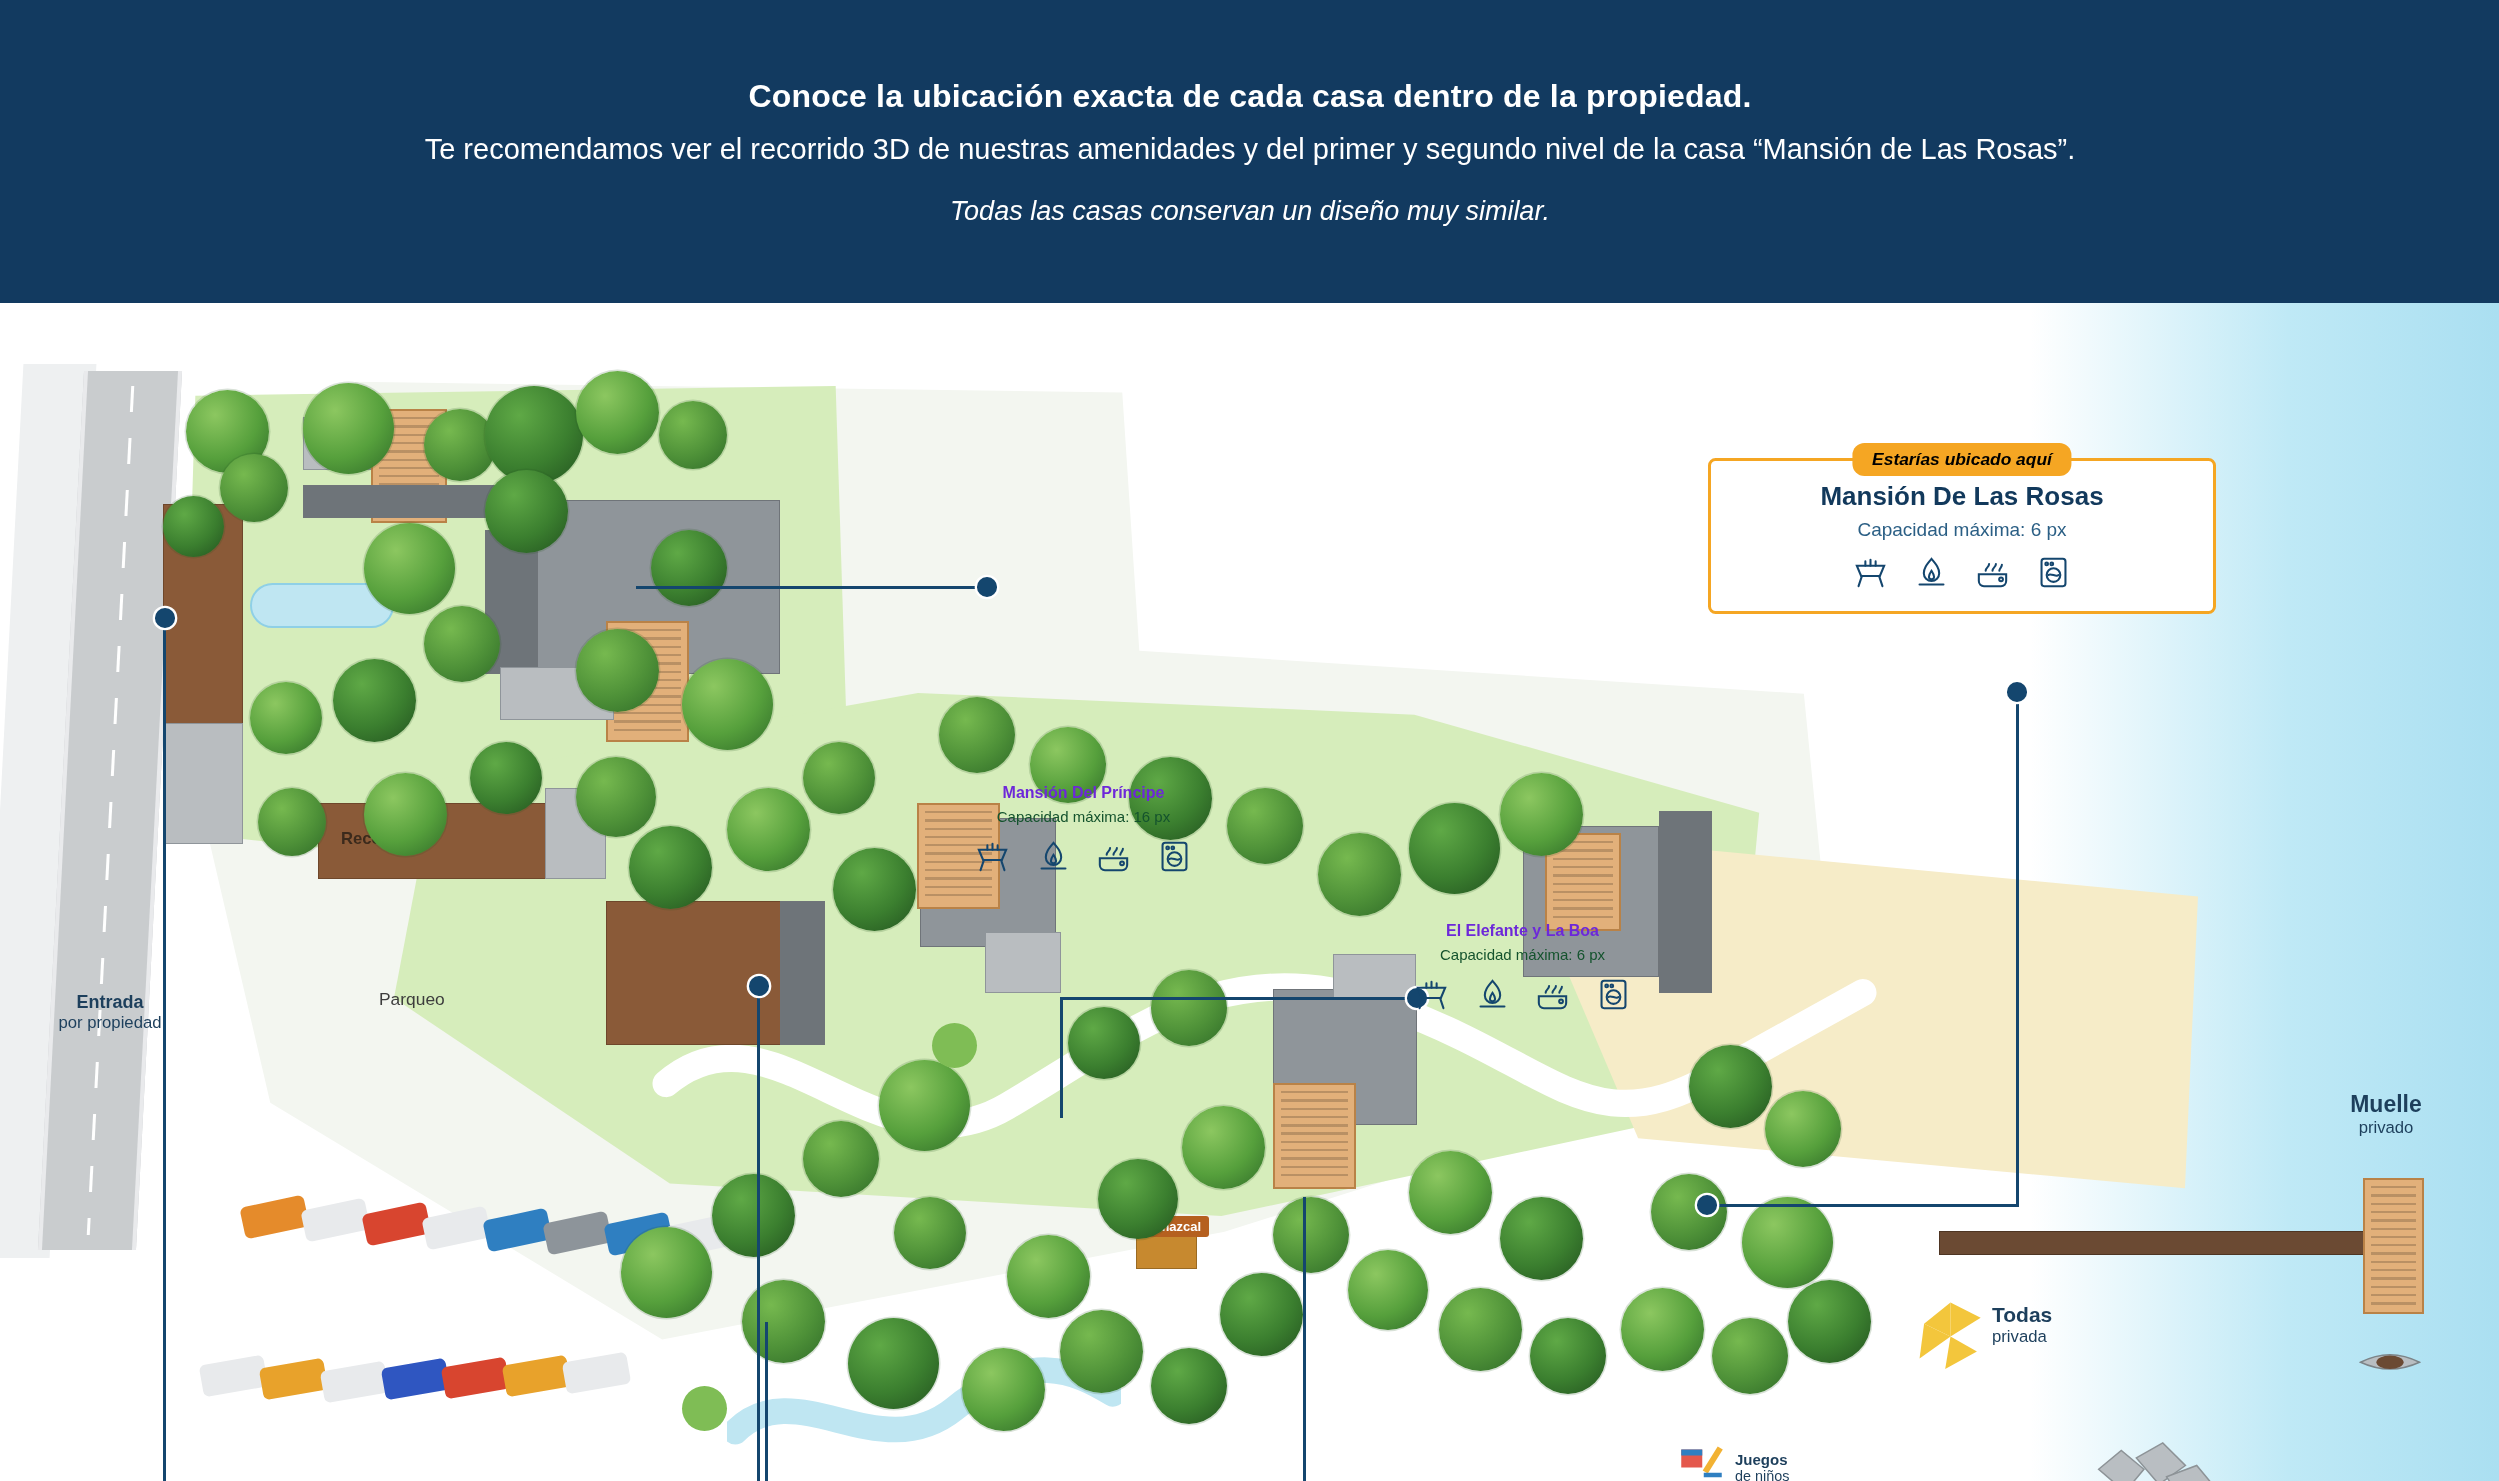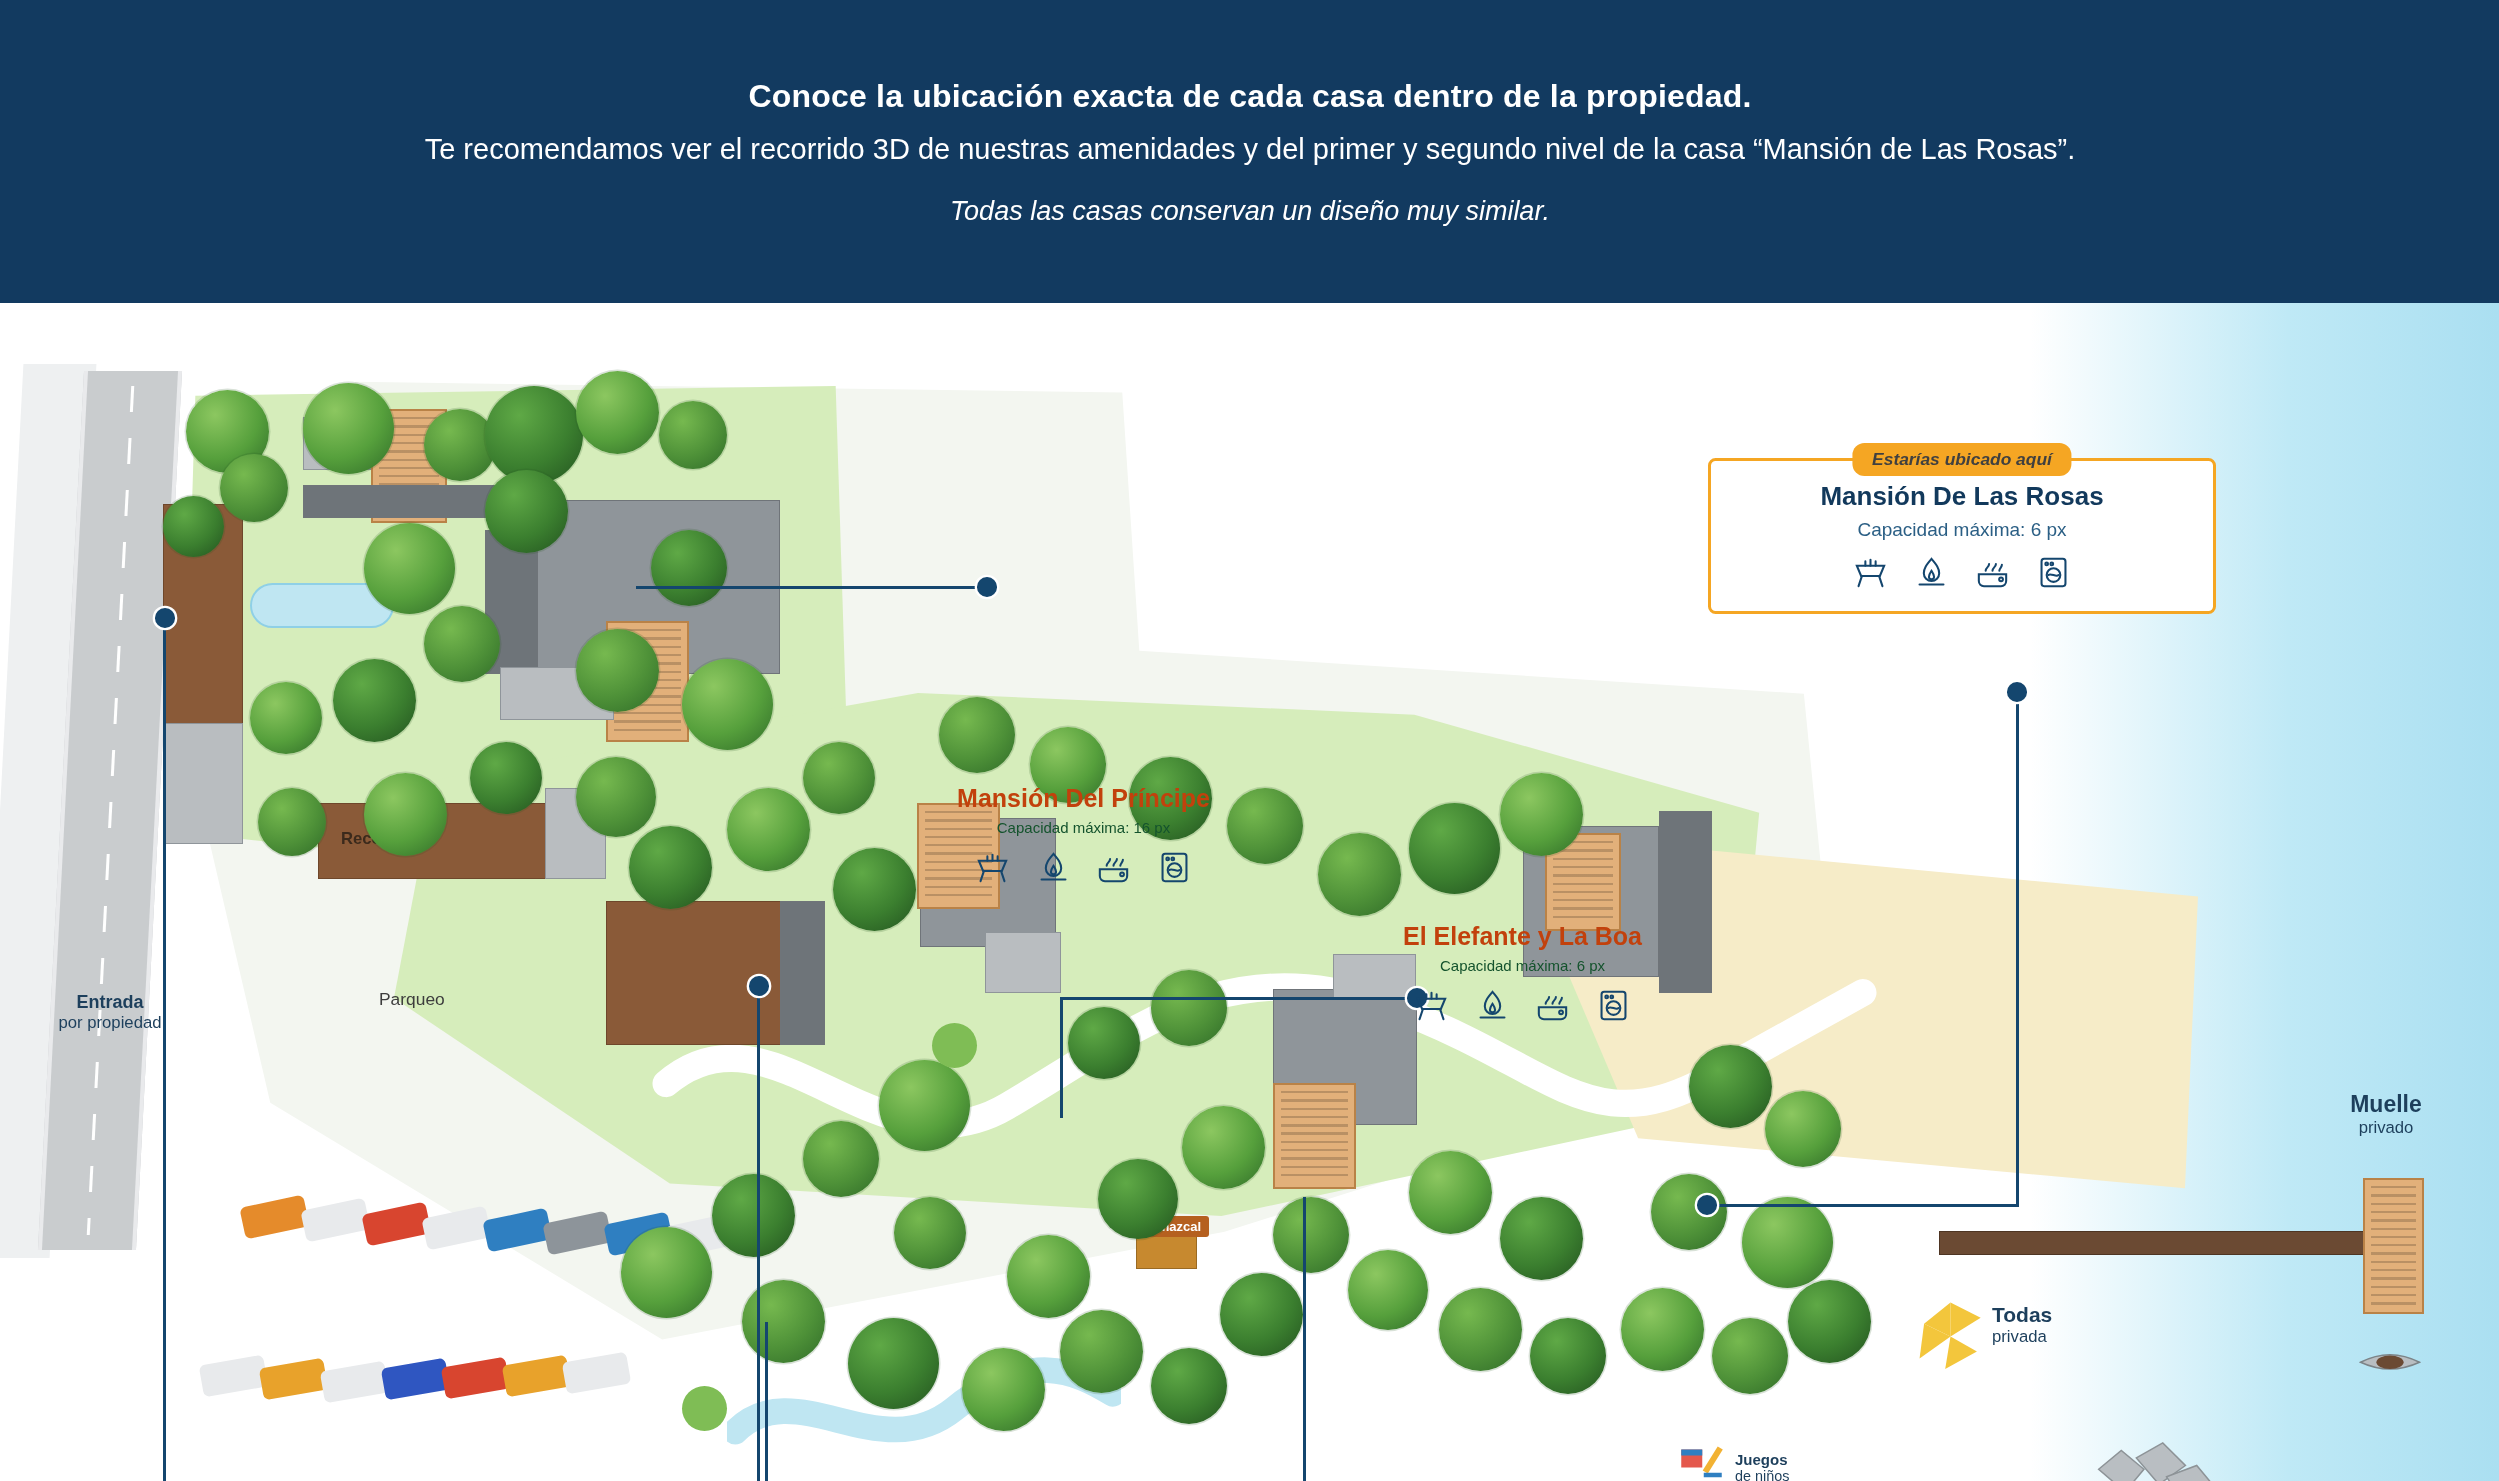--- a/index.html
+++ b/index.html
@@ -119,33 +119,33 @@
 
   
   .dot {
     position: absolute; width: 19.7px; height: 19.7px; border-radius: 50%;
     background: #14466e; box-shadow: 0 0 0 2.3px #fff;
   }
   .lead { position: absolute; background: #14466e; }
 
   
   .label { position: absolute; text-align: center; color: #14466e; }
-  .label .name { font-size: 25px; font-weight: bold; color: #c2410c; white-space: nowrap; }
+  .label .name { font-size: 16px; font-weight: bold; color: #6d28d9; white-space: nowrap; }
   .label .cap { font-size: 15px; color: #14532d; margin-top: 6px; white-space: nowrap; }
   .amen { display: flex; justify-content: center; gap: 19.7px; margin-top: 10.6px; }
   .amen svg { display: block; }
 
   
   .highlight {
     position: absolute; border: 3px solid #f5a623; border-radius: 7.6px;
     padding: 19.7px 30px 18px; background: #fff; text-align: center;
   }
   .badge {
     position: absolute; left: 50%; top: -18px; transform: translateX(-50%);
-    background: #f5a623; color: #404040; font-size: 17.4px; font-style: italic; font-weight: bold;
+    background: #f5a623; color: #000000; font-size: 17.4px; font-style: italic; font-weight: bold;
     padding: 6px 19.7px; border-radius: 12px; white-space: nowrap;
   }
 
   
   .maptext { position: absolute; text-align: center; color: #1d3f5c; }
   .maptext .t1 { font-size: 18px; font-weight: bold; }
   .maptext .t2 { font-size: 16.7px; }
   .maptext.sm .t1 { font-size: 15px; font-weight: bold; }
   .maptext.sm .t2 { font-size: 14.4px; }
   .chip {

